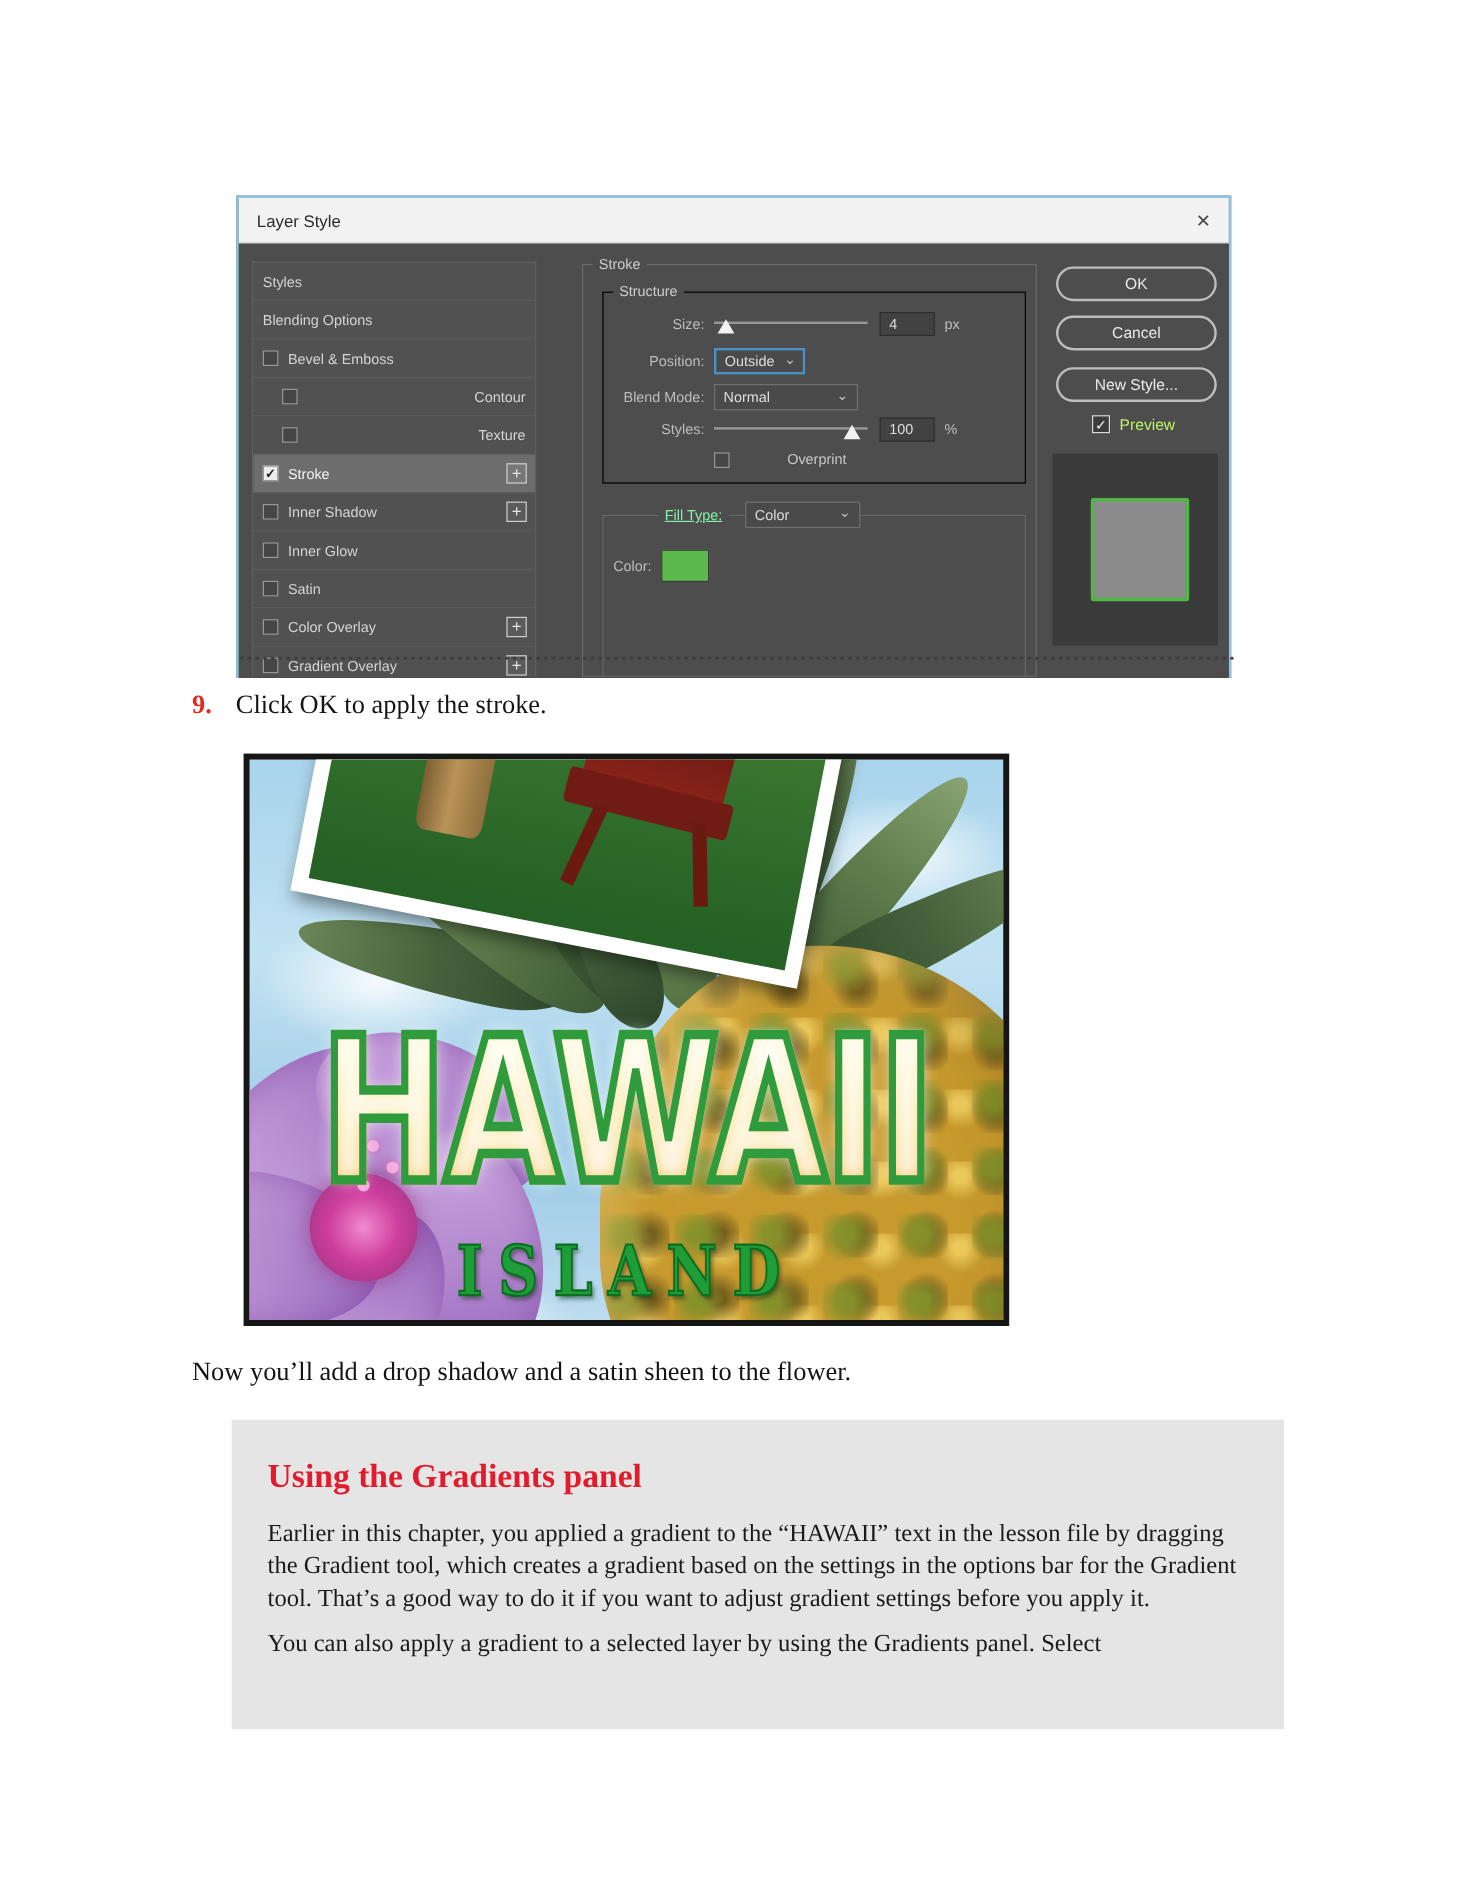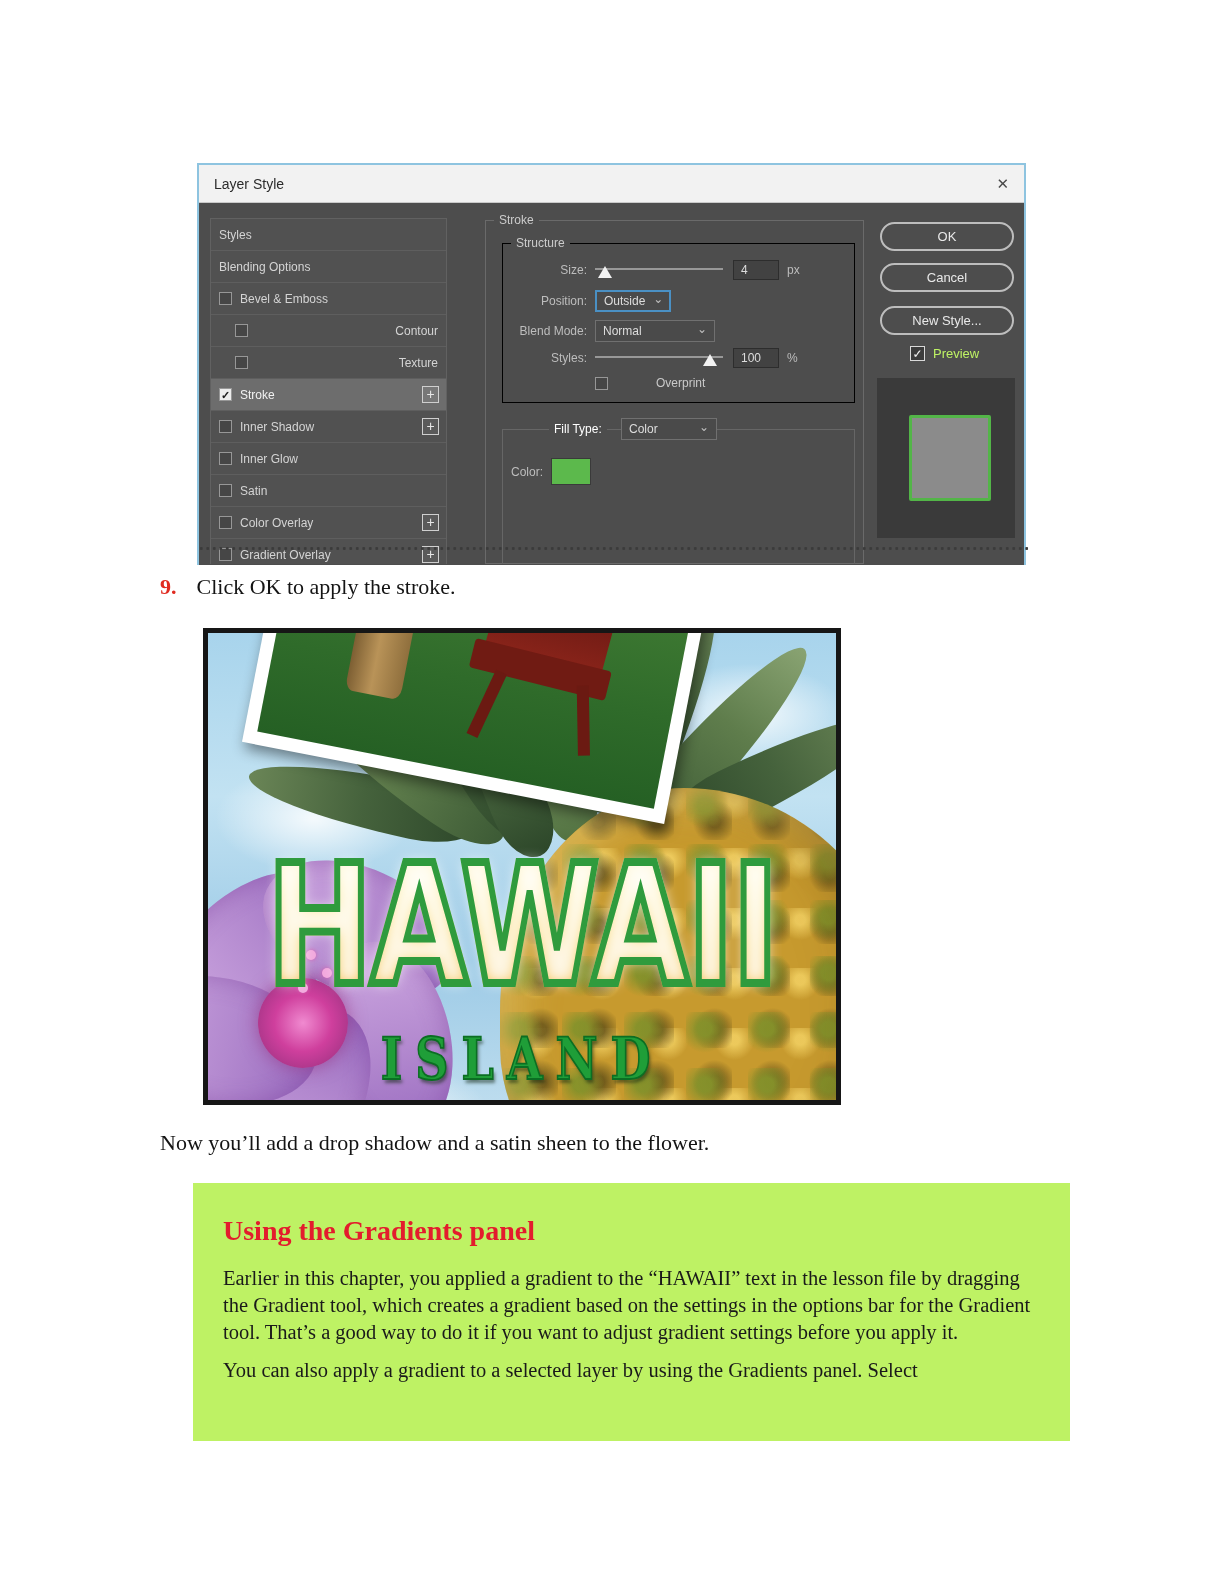--- a/index.html
+++ b/index.html
@@ -47,21 +47,21 @@
           font-size:12px; display:flex; align-items:center; padding:0 7px; margin-right:8px; }
   .unit { font-size:12px; color:#bdbdbd; }
   .dd { height:22px; background:#4a4a4a; border:1px solid #707070; color:#dddddd; font-size:12px;
         display:flex; align-items:center; justify-content:space-between; padding:0 7px; }
   .dd .chev { font-size:12px; color:#bfbfbf; margin-left:8px; transform:translateY(-2px); }
   .dd.focused { border:2px solid #4a90c4; }
   .cb2 { width:13px; height:13px; border:1px solid #979797; background:#464646; margin-right:8px;
          font-size:11px; line-height:12px; text-align:center; color:transparent; }
   .fillgroup { position:absolute; left:16px; top:208px; right:8px; bottom:-1px; border:1px solid #666; border-bottom:none; }
   .filltype-label { position:absolute; top:-8px; left:46px; background:#4d4d4d; padding:0 5px;
-                    font-size:12px; color:#ffffff; }
+                    font-size:12px; color:#86efac;text-decoration:underline; }
   .filltype-dd { position:absolute; top:-12px; left:118px; width:96px; background:#4a4a4a; }
   .colorrow { position:absolute; left:0; top:28px; display:flex; align-items:center; }
   .colorrow .flabel { width:40px; flex:0 0 40px; }
   .swatch { width:40px; height:27px; background:#5cb94c; border:1px solid #3a3a3a; }
 
   
   .pill { position:absolute; left:681px; width:134px; height:29px; border:2px solid #bdbdbd;
           border-radius:15px; color:#e9e9e9; font-size:13px; display:flex; align-items:center;
           justify-content:center; background:transparent; }
   .preview-row { position:absolute; left:711px; top:143px; display:flex; align-items:center; }
@@ -136,21 +136,21 @@
                      letter-spacing:13px; word-spacing:26px; transform:scaleY(1.25);
                      transform-origin:top center; color:#1f9e38; -webkit-text-stroke:1.5px #0b6e23;
                      text-shadow:2px 3px 3px rgba(20,40,20,.55); }
 
   
   .after-para { position:absolute; left:160px; top:1130px; font-family:"Liberation Serif", serif;
                 font-size:22px; color:#141414; }
 
   
   .note { position:absolute; left:193px; top:1183px; width:877px; height:258px;
-          background:#bef264; padding:32px 34px 0 30px; overflow:hidden; }
+          background:#e5e5e5; padding:32px 34px 0 30px; overflow:hidden; }
   .note h2 { font-family:"Liberation Serif", serif; font-weight:bold; font-size:28px;
              color:#e31c2d; margin-bottom:18px; }
   .note p { font-family:"Liberation Serif", serif; font-size:20.5px; line-height:27px;
             color:#1a1a1a; margin-bottom:11px; }
 </style>
 </head>
 <body>
 
 <div class="page">
 

